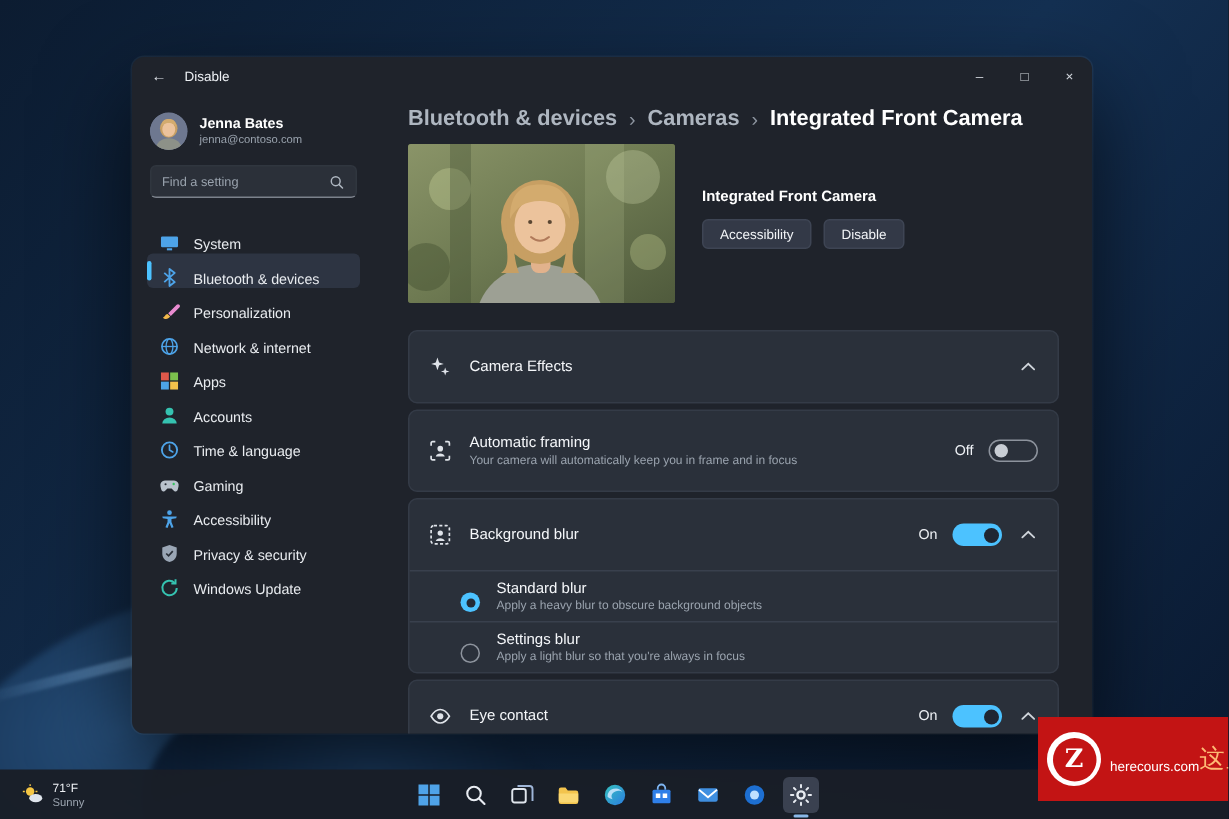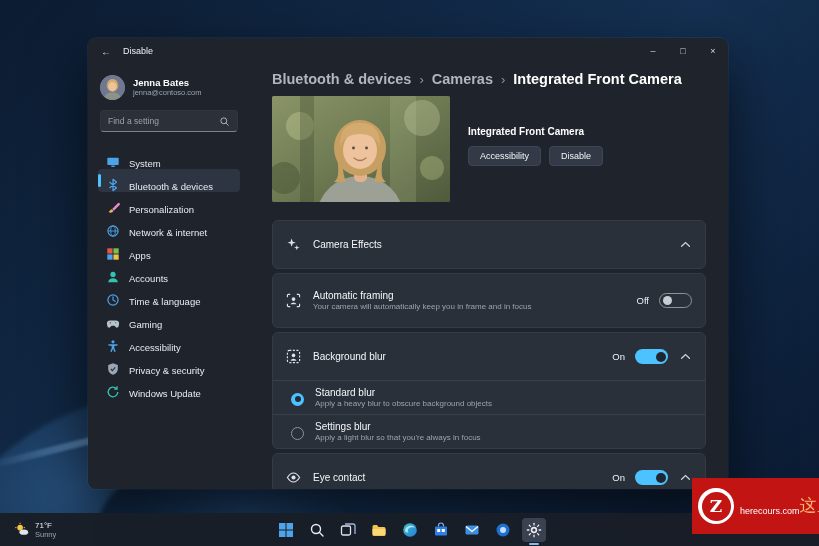--- a/index.html
+++ b/index.html
@@ -66,21 +66,21 @@
   .card-desc{font-size:8px;color:#9aa3ae}
   .card-right{margin-left:auto;display:flex;align-items:center;gap:10px}
   .state-label{font-size:9.5px;color:#eef1f5}
   .toggle{width:33px;height:15px;border-radius:9px;position:relative;flex:0 0 auto}
   .toggle.off{border:1px solid #8d939d}
   .toggle.off .knob{position:absolute;left:2.5px;top:2px;width:9px;height:9px;border-radius:50%;background:#c8cdd4}
   .toggle.on{background:#4cc2ff}
   .toggle.on .knob{position:absolute;right:2.5px;top:2.5px;width:10px;height:10px;border-radius:50%;background:#1f2632}
   .chev{display:flex;align-items:center;justify-content:center;width:14px;height:14px}
   .divider{height:1px;background:#39404d}
-  .option-row{display:flex;align-items:center;gap:11px;padding:6px 12px 6px 18px}
+  .option-row{display:flex;align-items:flex-end;gap:11px;padding:6px 12px 6px 34px}
   .radio{width:13px;height:13px;border-radius:50%;margin-top:3px;flex:0 0 auto;position:relative}
   .radio.checked{background:#4cc2ff}
   .radio.checked::after{content:"";position:absolute;inset:3.5px;border-radius:50%;background:#232a36}
   .radio.unchecked{border:1px solid #8d939d}
   .opt-title{font-size:10px;color:#f5f7fa}
   .opt-desc{font-size:8px;color:#9aa3ae;margin-top:1px}
 
   
   .taskbar{position:absolute;left:0;bottom:0;width:100%;height:33px;background:rgba(25,30,39,.97);
     display:flex;align-items:center;justify-content:center;z-index:3}

